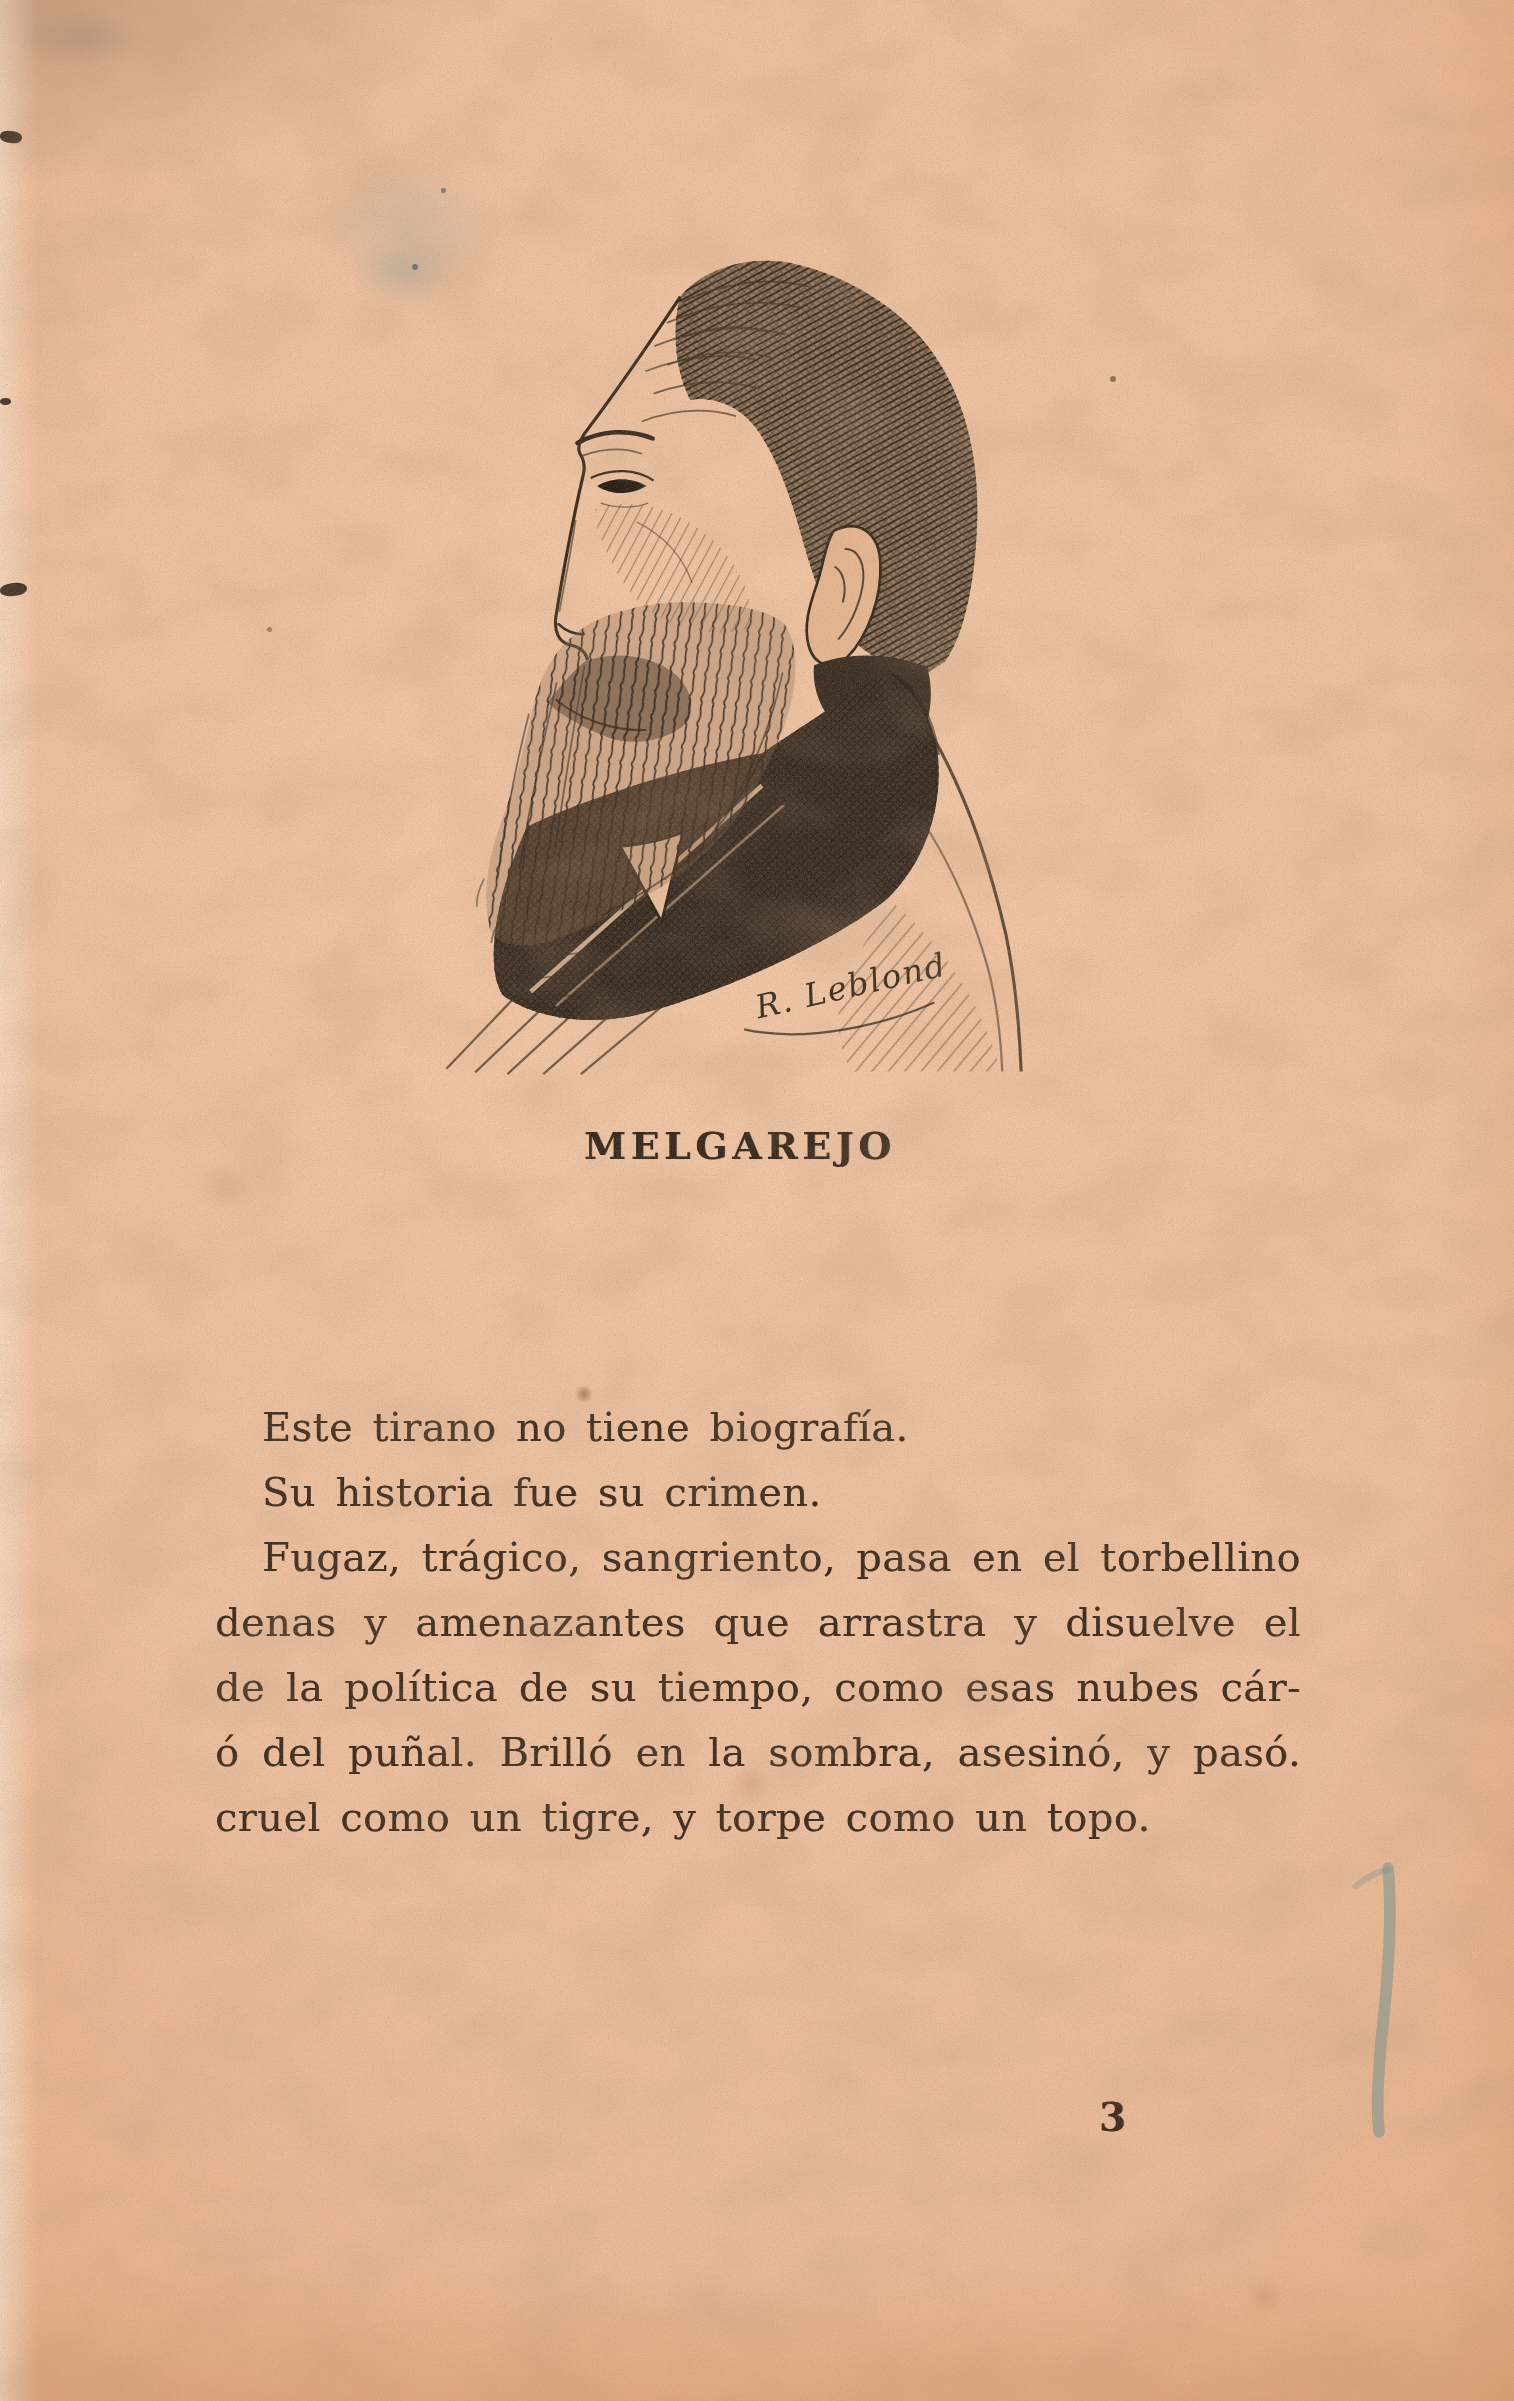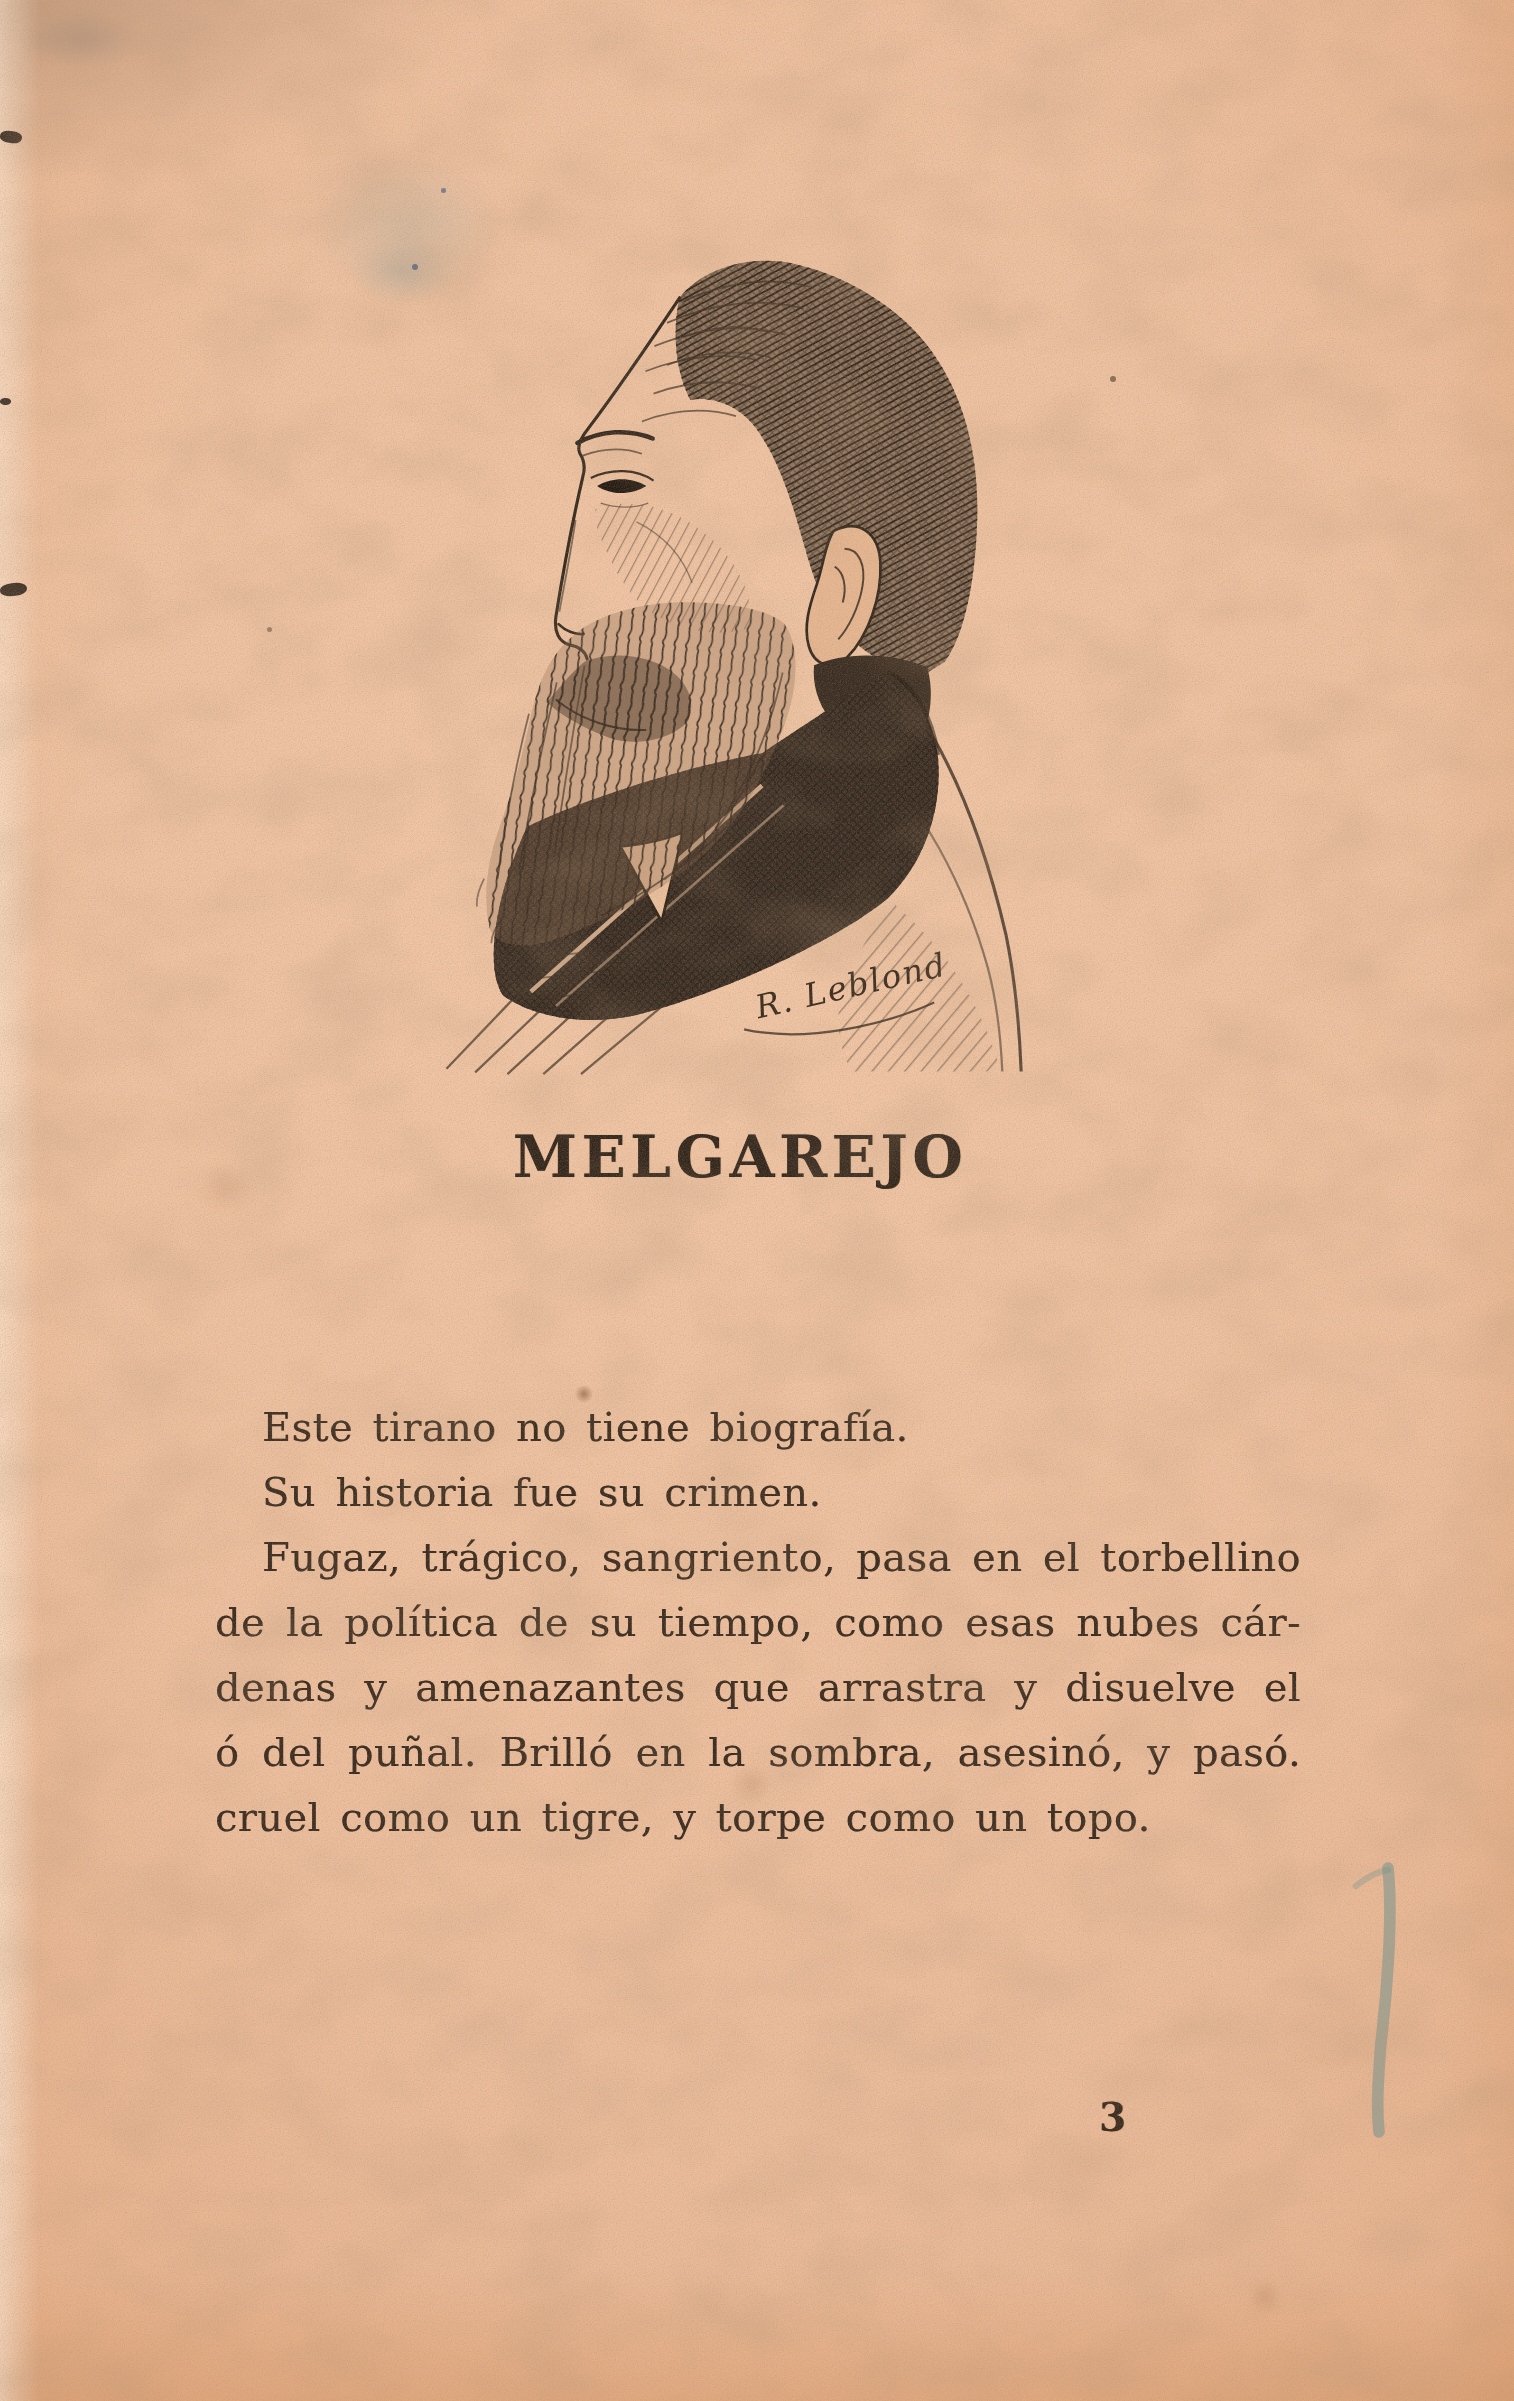--- a/index.html
+++ b/index.html
@@ -9,21 +9,21 @@
     background:
       radial-gradient(ellipse 130% 85% at 45% 36%, rgba(246,208,176,.55), rgba(246,208,176,0) 62%),
       linear-gradient(to right, rgba(255,240,224,.55), rgba(255,240,224,0) 2.6%),
       radial-gradient(ellipse 42% 10% at 0% 0%, rgba(112,90,72,.32), rgba(112,90,72,0) 75%),
       linear-gradient(to top, rgba(196,118,58,.24), rgba(196,118,58,0) 5.5%),
       linear-gradient(to left, rgba(196,118,58,.10), rgba(196,118,58,0) 5%),
       radial-gradient(ellipse 120% 120% at 50% 44%, #ecbd9c 38%, #e4ab83 74%, #da9b6e 100%);
   }
   .stain{position:absolute;border-radius:50%;pointer-events:none}
   .caption{position:absolute;left:740px;top:1123px;transform:translateX(-50%);
-    font-weight:bold;font-size:58px;letter-spacing:4.5px;color:#33271d;white-space:nowrap;
+    font-weight:bold;font-size:38px;letter-spacing:4.5px;color:#33271d;white-space:nowrap;
     text-shadow:0.4px 0.4px 0.7px rgba(51,39,29,.45)}
   .body-text{position:absolute;left:215px;top:1395px;width:1086px;color:#3a2b1f;
     text-shadow:0.3px 0.3px 0.6px rgba(57,41,30,.5)}
   .bline{height:65px;line-height:65px;font-size:40px;letter-spacing:0.4px;word-spacing:6.3px}
   .bline.ind{padding-left:47px}
   .bline.fill{text-align:justify;text-align-last:justify}
   .pagenum{position:absolute;left:1099px;top:2094px;font-weight:bold;font-size:39px;
     color:#39291d;text-shadow:0.4px 0.4px 0.7px rgba(51,39,29,.45)}
   .portrait{position:absolute;left:260px;top:251px;width:771px;height:843px}
   .crayon{position:absolute;left:1343px;top:1852px;width:81px;height:305px;pointer-events:none}
@@ -132,22 +132,22 @@
     <text x="556" y="856" transform="rotate(-13 556 856)" font-style="italic" font-size="36" fill="#3b2c1f" letter-spacing="2" font-family="'DejaVu Serif',serif">R. Leblond</text>
     <path d="M540,868 C610,884 700,862 752,838" stroke="#3b2c1f" stroke-width="2.5" fill="none" opacity=".8"></path>
   </svg>
 
   <div class="caption">MELGAREJO</div>
 
   <div class="body-text">
       <div class="bline ind">Este tirano no tiene biografía.</div>
       <div class="bline ind">Su historia fue su crimen.</div>
       <div class="bline ind fill">Fugaz, trágico, sangriento, pasa en el torbellino</div>
+      <div class="bline fill">denas y amenazantes que arrastra y disuelve el</div>
       <div class="bline fill">de la política de su tiempo, como esas nubes cár-</div>
-      <div class="bline fill">denas y amenazantes que arrastra y disuelve el</div>
       <div class="bline fill">ó del puñal. Brilló en la sombra, asesinó, y pasó.</div>
       <div class="bline">cruel como un tigre, y torpe como un topo.</div>
     </div>
 
   <div class="pagenum">3</div>
 
   <svg class="crayon" viewBox="0 0 90 340">
     <path d="M50,18 C56,74 48,164 42,214 C39,254 37,284 40,312" stroke="#6f948f" stroke-width="13" fill="none" opacity=".55" stroke-linecap="round"></path>
     <path d="M50,20 C38,22 24,30 14,38" stroke="#6f948f" stroke-width="7" fill="none" opacity=".35" stroke-linecap="round"></path>
   </svg>

